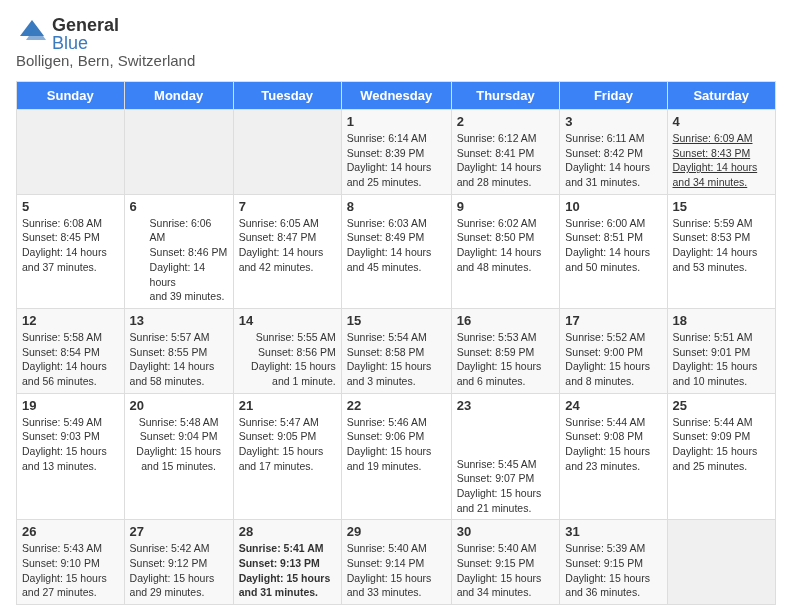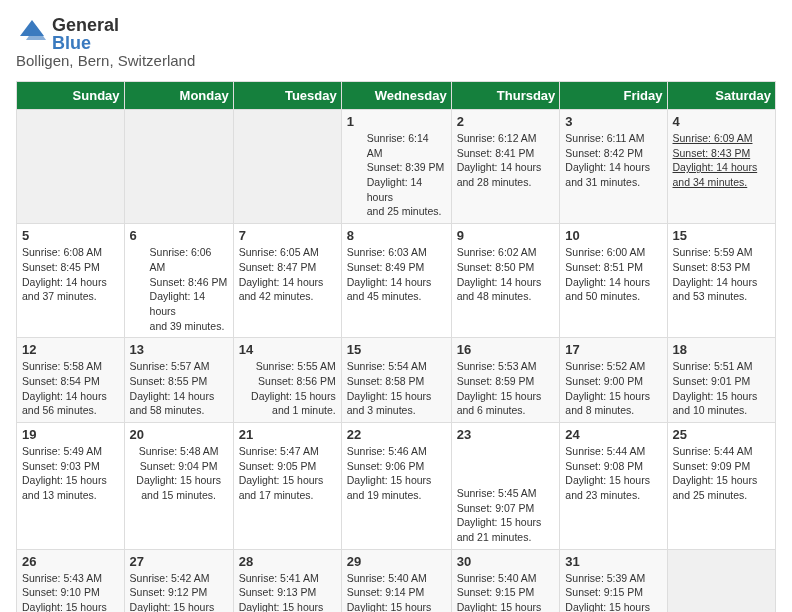--- a/index.html
+++ b/index.html
@@ -28,24 +28,24 @@
     .location {
       font-size: 15px;
       color: #555;
     }
     table {
       width: 100%;
       border-collapse: collapse;
       font-size: 11px;
     }
     thead tr th {
-      background-color: #15803d;
+      background-color: #3b82f6;
       color: #fff;
       padding: 6px 4px;
-      text-align: right;
+      text-align: center;
       font-size: 13px;
       font-weight: bold;
       border: 1px solid #ddd;
     }
     tbody tr td {
       border: 1px solid #ddd;
       vertical-align: top;
       padding: 4px 5px;
       height: 80px;
       width: 113px;
@@ -78,21 +78,21 @@
       flex-direction: column;
       line-height: 1;
     }
     .logo-general-text {
       font-size: 18px;
       font-weight: bold;
       color: #333;
     }
     .logo-blue-text {
       font-size: 18px;
-      font-weight: bold;
+      font-weight: normal;
       color: #3a7abf;
     }
     .logo-icon {
       margin-right: 4px;
     }
   </style>
 </head>
 <body>
 
 <div class="header">
@@ -125,21 +125,21 @@
         <th>Saturday</th>
       </tr>
   </thead>
   <tbody id="calendar-body">
   <tr>
         <td class="empty"></td>
         <td class="empty"></td>
         <td class="empty"></td>
         <td>
           <span class="day-num">1</span>
-          <div class="day-info" style="white-space: pre-line; margin-left: 20px;">Sunrise: 6:14 AM
+          <div class="day-info" style="white-space: pre-line;">Sunrise: 6:14 AM
 Sunset: 8:39 PM
 Daylight: 14 hours
 and 25 minutes.</div>
         </td>
         <td>
           <span class="day-num">2</span>
           <div class="day-info" style="white-space: pre-line;">Sunrise: 6:12 AM
 Sunset: 8:41 PM
 Daylight: 14 hours
 and 28 minutes.</div>
@@ -322,21 +322,21 @@
         </td>
         <td>
           <span class="day-num">27</span>
           <div class="day-info" style="white-space: pre-line;">Sunrise: 5:42 AM
 Sunset: 9:12 PM
 Daylight: 15 hours
 and 29 minutes.</div>
         </td>
         <td>
           <span class="day-num">28</span>
-          <div class="day-info" style="white-space: pre-line;">Sunrise: 5:41 AM
+          <div class="day-info" style="white-space: pre-line; font-weight: bold;">Sunrise: 5:41 AM
 Sunset: 9:13 PM
 Daylight: 15 hours
 and 31 minutes.</div>
         </td>
         <td>
           <span class="day-num">29</span>
           <div class="day-info" style="white-space: pre-line;">Sunrise: 5:40 AM
 Sunset: 9:14 PM
 Daylight: 15 hours
 and 33 minutes.</div>

